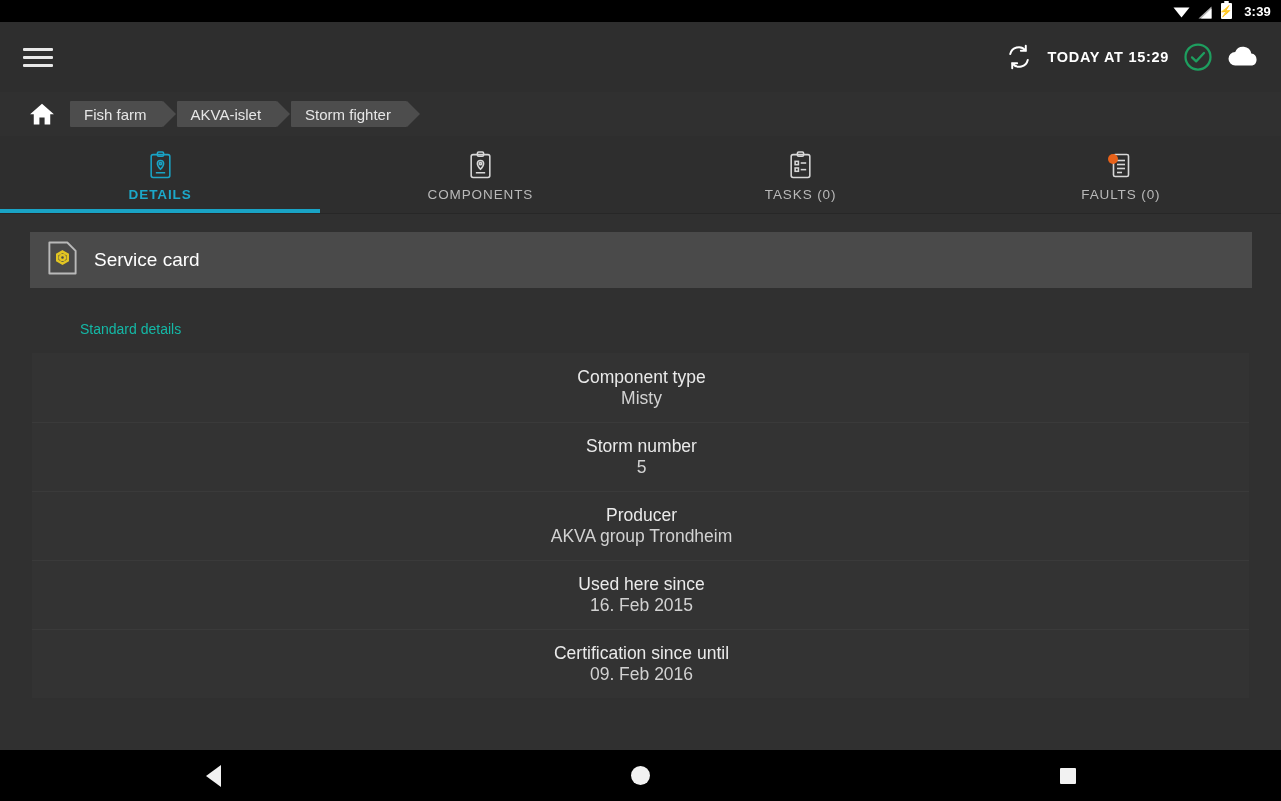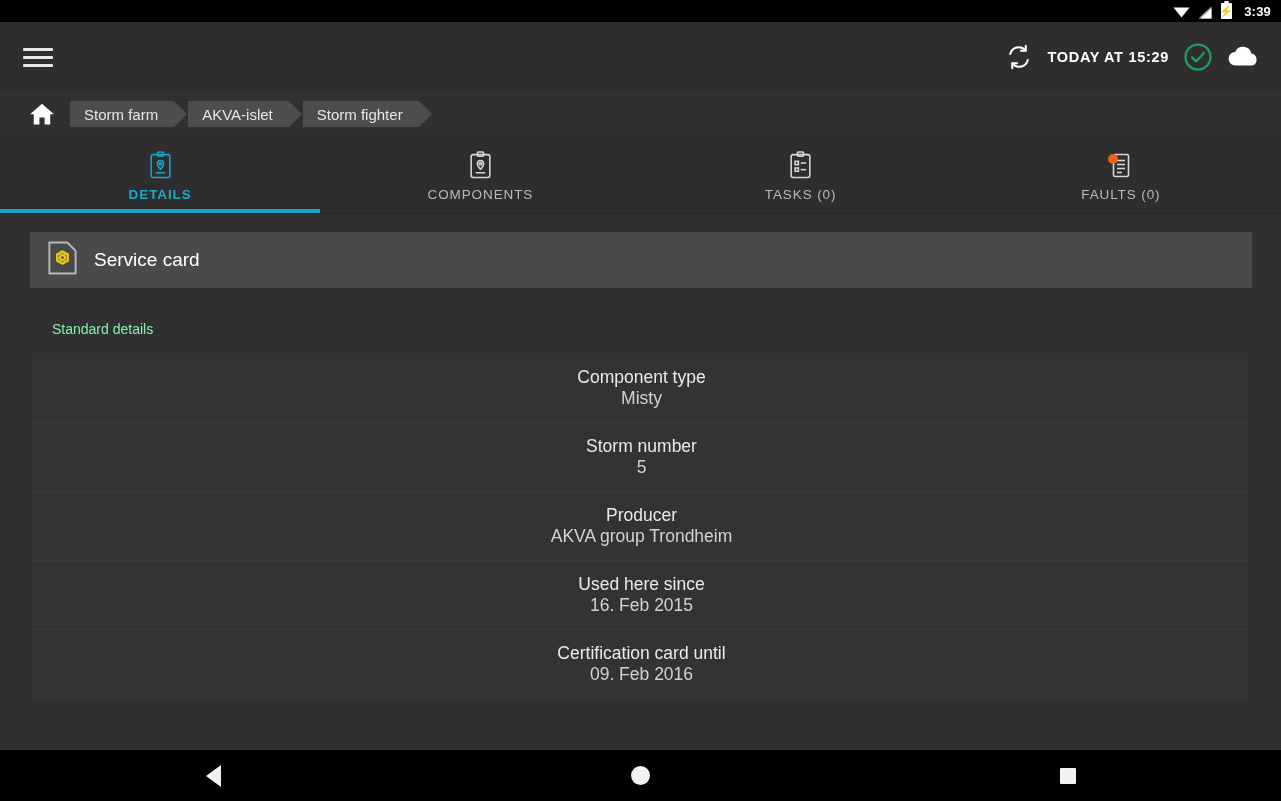--- a/index.html
+++ b/index.html
@@ -174,23 +174,24 @@
     align-items: center;
     padding-left: 17px;
     cursor: pointer;
   }
   .service-card-label {
     color: #ffffff;
     font-size: 19px;
     margin-left: 16px;
   }
   .section-title {
-    color: #86efac;
+    color: #14b8a6;
     font-size: 14px;
     padding: 33px 0 0 52px;
+    margin-left: 28px;
   }
   .rows { margin: 16px 32px 0 32px; }
   .row {
     height: 69px;
     display: flex;
     align-items: center;
     justify-content: center;
     padding: 0 26px 0 28px;
     border-top: 1px solid #3a3a3a;
     background: #333333;
@@ -278,21 +279,21 @@
   </div>
 
   <div class="breadcrumb-bar">
     <div class="home-btn">
       <svg width="28" height="26" viewBox="0 0 24 24" fill="#ffffff">
         <path d="M12 2.6 L23 12.2 H19.6 V21.6 H14.4 V15.2 H9.6 V21.6 H4.4 V12.2 H1 Z"></path>
       </svg>
     </div>
     <div class="crumbs">
       <div class="crumb">
-        <span>Storm farm</span>
+        <span>Fish farm</span>
       </div>
       <div class="crumb">
         <span>AKVA-islet</span>
       </div>
       <div class="crumb">
         <span>Storm fighter</span>
       </div>
     </div>
   </div>
 
@@ -384,21 +385,21 @@
       </div>
       <div class="row">
         <span class="row-key">Producer</span>
         <span class="row-val">AKVA group Trondheim</span>
       </div>
       <div class="row">
         <span class="row-key">Used here since</span>
         <span class="row-val">16. Feb 2015</span>
       </div>
       <div class="row">
-        <span class="row-key">Certification card until</span>
+        <span class="row-key">Certification since until</span>
         <span class="row-val">09. Feb 2016</span>
       </div>
     </div>
 
   </div>
 
   <div class="nav-bar">
     <div class="nav-btn">
         <span class="nav-back"></span>
       </div>

